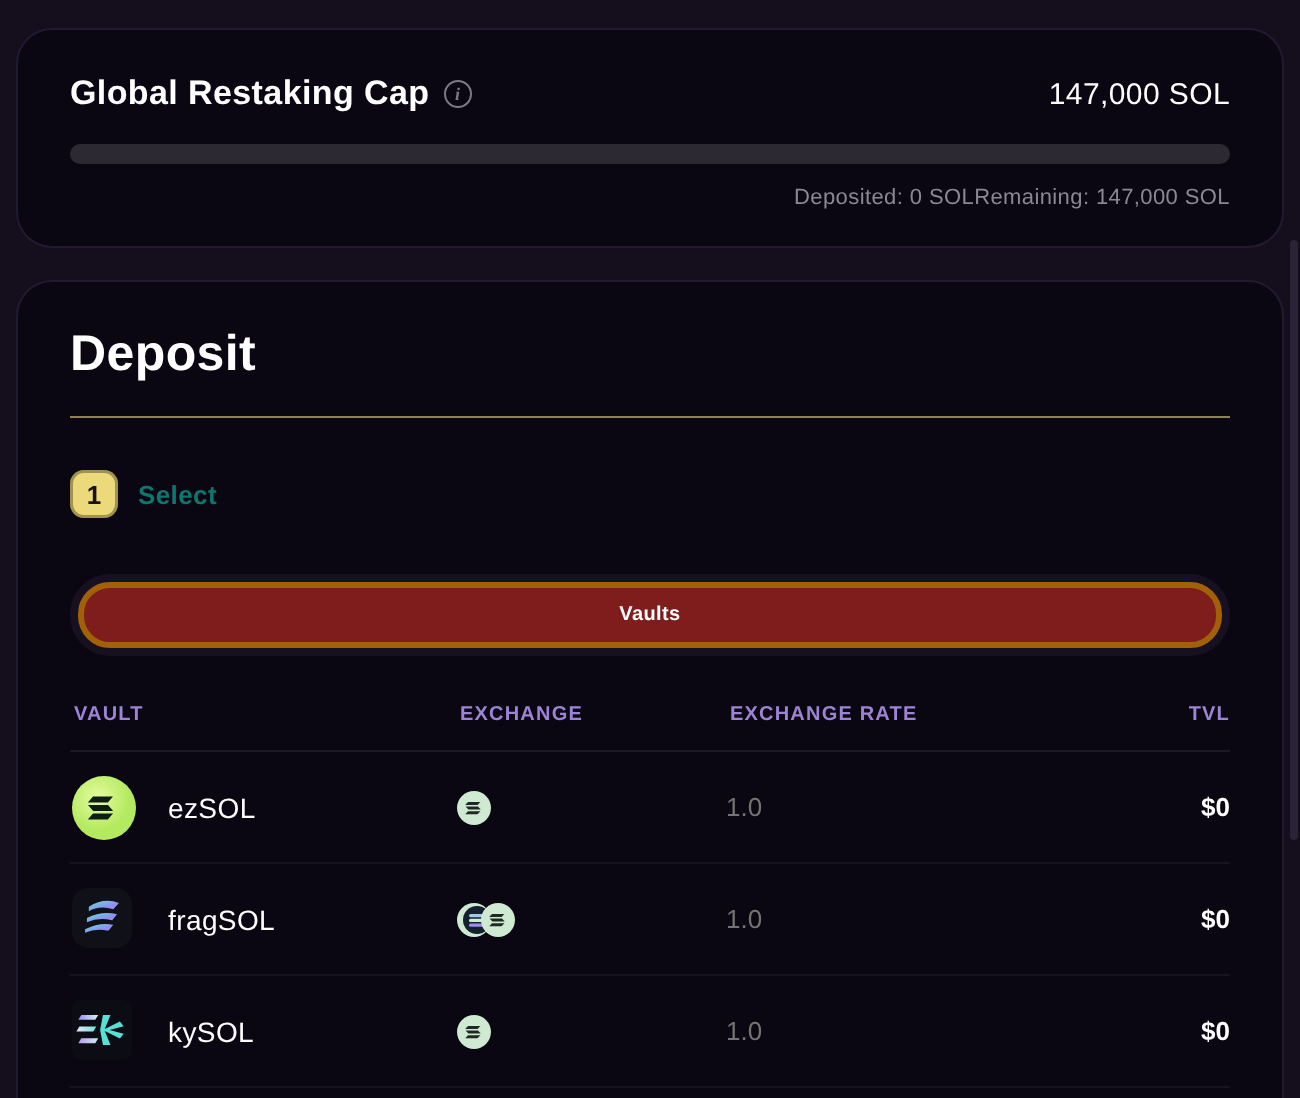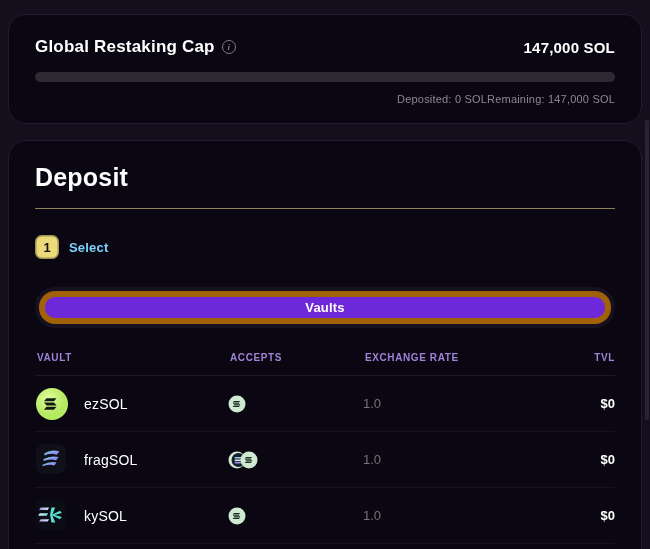--- a/index.html
+++ b/index.html
@@ -20,46 +20,46 @@
   .cap-card { margin-bottom:16px; padding-bottom:18px; }
   .cap-head { display:flex; align-items:center; justify-content:space-between;text-align:right; }
   .cap-title-wrap { display:flex; align-items:center; gap:7px; }
   .cap-title { font-size:17px; font-weight:700; letter-spacing:.2px; }
   .info-icon {
     width:14px; height:14px; border:1.3px solid #7d7987; border-radius:50%;
     color:#7d7987; font-size:9px; font-weight:700;
     display:inline-flex; align-items:center; justify-content:center;
     font-family:"Liberation Serif", serif; font-style:italic;
   }
-  .cap-total { font-size:15px; font-weight:700; letter-spacing:.2px; }
+  .cap-total { font-size:15px; font-weight:400; letter-spacing:.2px; }
   .progress-track {
     margin-top:15px; height:10px; border-radius:5px; background:#2c2933;
     overflow:hidden;
   }
   .progress-fill { height:100%; background:#e8d66b; border-radius:5px; }
   .cap-foot { display:flex; justify-content:flex-end; margin-top:11px; }
   .cap-foot span { font-size:11px; color:#8b8794; letter-spacing:.2px; }
   
   .deposit-card { min-height:420px; }
   .deposit-title { font-size:25px; font-weight:700; letter-spacing:.2px; }
   .gold-rule { border:none; border-top:1px solid #8d8158; margin-top:16px; }
   .step-row { display:flex; align-items:center; gap:10px; margin-top:26px; }
   .step-badge {
     width:24px; height:24px; border-radius:7px; background:#ecd979;
     color:#17120a; font-size:13px; font-weight:700;
     display:flex; align-items:center; justify-content:center;
     box-shadow: inset 0 0 0 1.5px rgba(20,14,5,.35);
   }
-  .step-label { color:#7dd3fc; font-size:13px; font-weight:600; letter-spacing:.2px; }
+  .step-label { color:#0f766e; font-size:13px; font-weight:600; letter-spacing:.2px; }
   .vaults-wrap {
     margin-top:28px; background:#161020; border-radius:20px; padding:4px;
   }
   .vaults-btn {
-    width:100%; height:33px; border-radius:16px; background:#6d28d9;
-    border:6px solid #a16207; color:#fff; font-size:13px; font-weight:700;
+    width:100%; height:33px; border-radius:16px; background:#7f1d1d;
+    border:3px solid #a16207; color:#fff; font-size:10px; font-weight:700;
     font-family:"Liberation Sans", sans-serif; letter-spacing:.2px; cursor:pointer;
     display:flex; align-items:center; justify-content:center;
   }
   
   .vault-table { margin-top:24px; }
   .t-head, .t-row {
     display:grid;
     grid-template-columns:193px 135px 1fr 90px;
     align-items:center;
   }
@@ -112,21 +112,21 @@
     <span class="step-label">Select</span>
   </div>
 
   <div class="vaults-wrap">
     <button class="vaults-btn">Vaults</button>
   </div>
 
   <div class="vault-table">
     <div class="t-head">
       <span>VAULT</span>
-      <span>ACCEPTS</span>
+      <span>EXCHANGE</span>
       <span>EXCHANGE RATE</span>
       <span>TVL</span>
     </div>
     <div id="rows-host">
   <div class="t-row">
     <div class="vault-cell">
       <span class="vault-icon icon-slot"><svg viewBox="0 0 34 34" width="34" height="34">
     <defs>
                   <radialGradient id="ez" cx="40%" cy="35%">
                     <stop offset="0%" stop-color="#e6fba0"></stop>

